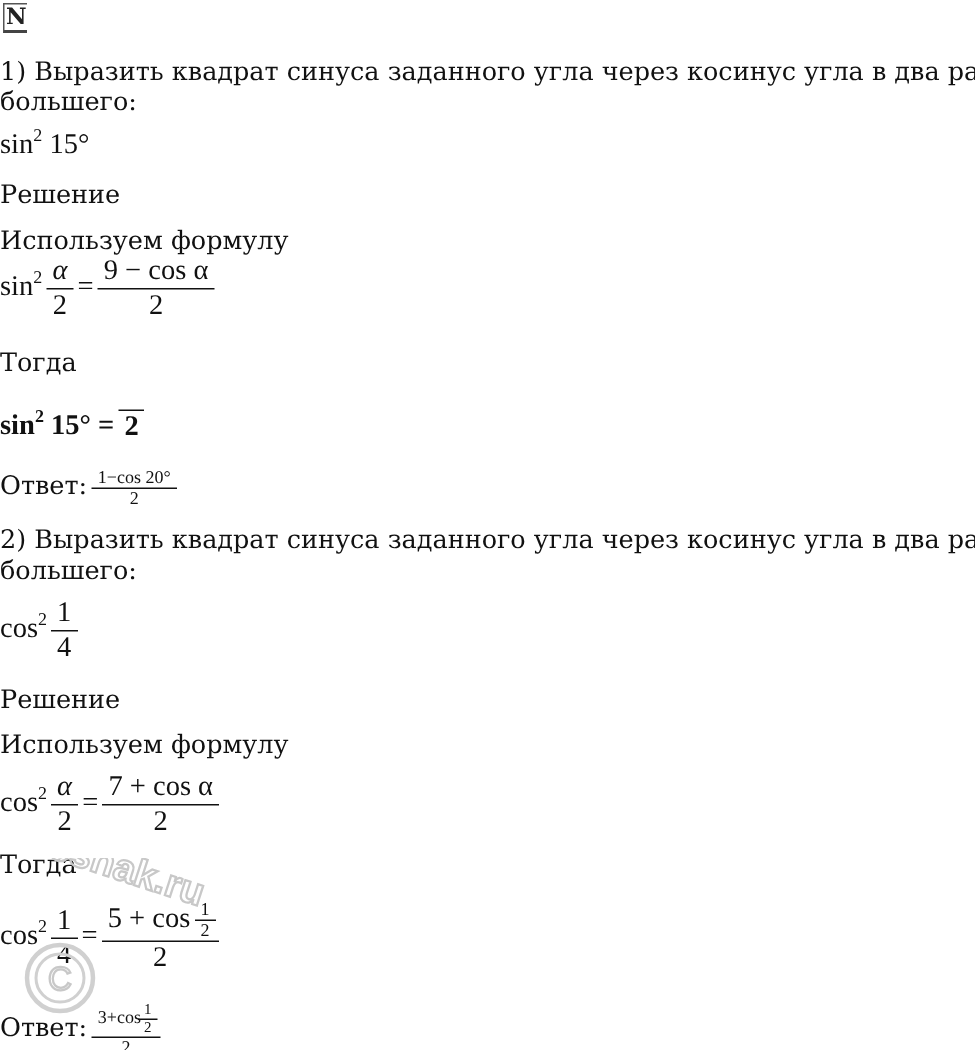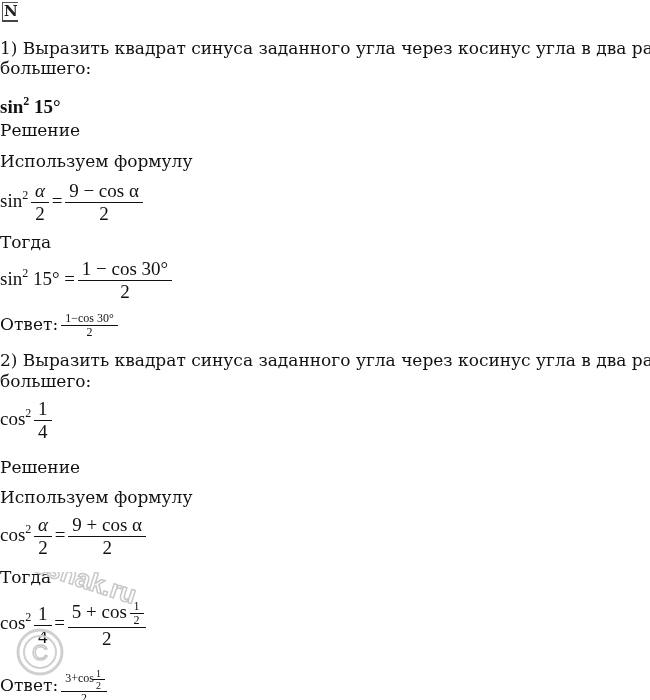--- a/index.html
+++ b/index.html
@@ -34,57 +34,56 @@
     }
   </style>
 </head>
 <body>
 
 <div class="abs icon-n">N</div>
 
 <div class="abs txt justify" style="left:0;top:38px;">1)  Выразить квадрат синуса заданного угла через косинус угла в два раза</div>
 <div class="abs txt" style="left:0;top:58px;">большего:</div>
 
-<div class="abs math" style="left:0;top:96px;font-weight:bold;">
+<div class="abs math" style="left:0;top:86px;">
   <span>sin</span><sup>2</sup>
   <span>15°</span>
 </div>
 
 <div class="abs txt" style="left:0;top:120px;">Решение</div>
 <div class="abs txt" style="left:0;top:151px;">Используем формулу</div>
 
-<div class="abs math" style="left:0;top:180px;">
+<div class="abs math" style="left:0;top:170px;">
   <span>sin</span><sup>2</sup>
   <span class="frac">
       <span class="num it">α</span>
       <span class="den">2</span>
     </span>
   <span>=</span>
   <span class="frac">
       <span class="num">9 − cos α</span>
       <span class="den">2</span>
     </span>
 </div>
 
 <div class="abs txt" style="left:0;top:232px;">Тогда</div>
 
-<div class="abs math" style="left:0;top:258px;">
+<div class="abs math" style="left:0;top:273px;font-weight:bold;">
   <span>sin</span><sup>2</sup>
   <span>15°</span>
   <span>=</span>
   <span class="frac">
-      <span class="num">1 − cos 30°</span>
       <span class="den">2</span>
     </span>
 </div>
 
 <div class="abs" style="left:0;top:312px;">
   <span class="txt">Ответ:</span>
   <span class="frac small math">
-      <span class="num">1−cos 30°</span>
+      <span class="num">1−cos 20°</span>
       <span class="den">2</span>
     </span>
 </div>
 
 <div class="abs txt justify" style="left:0;top:350px;">2)  Выразить квадрат синуса заданного угла через косинус угла в два раза</div>
 <div class="abs txt" style="left:0;top:371px;">большего:</div>
 
 <div class="abs math" style="left:0;top:398px;">
   <span>cos</span><sup>2</sup>
   <span class="frac">
@@ -97,21 +96,21 @@
 <div class="abs txt" style="left:0;top:487px;">Используем формулу</div>
 
 <div class="abs math" style="left:0;top:514px;">
   <span>cos</span><sup>2</sup>
   <span class="frac">
       <span class="num it">α</span>
       <span class="den">2</span>
     </span>
   <span>=</span>
   <span class="frac">
-      <span class="num">9 + cos α</span>
+      <span class="num">7 + cos α</span>
       <span class="den">2</span>
     </span>
 </div>
 
 <div class="abs txt" style="left:0;top:567px;">Тогда</div>
 
 <div class="abs math" style="left:0;top:600px;">
   <span>cos</span><sup>2</sup>
   <span class="frac">
       <span class="num">1</span>

